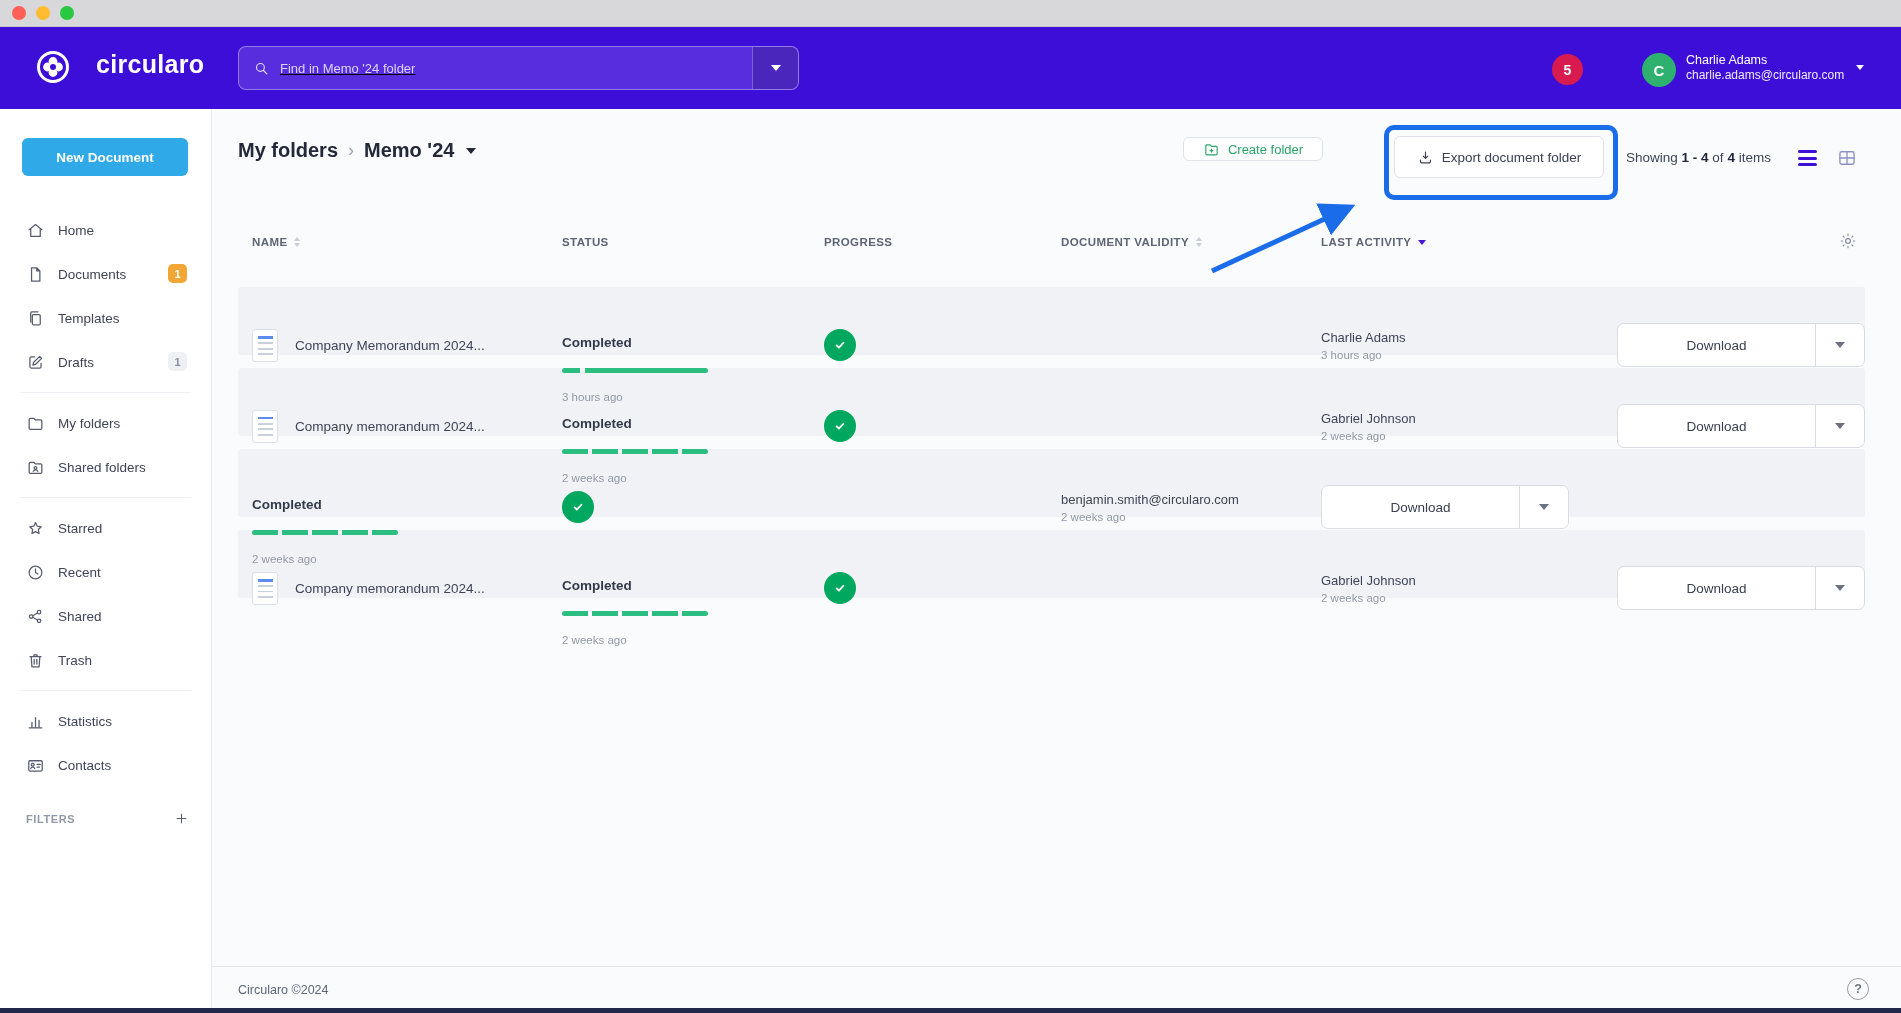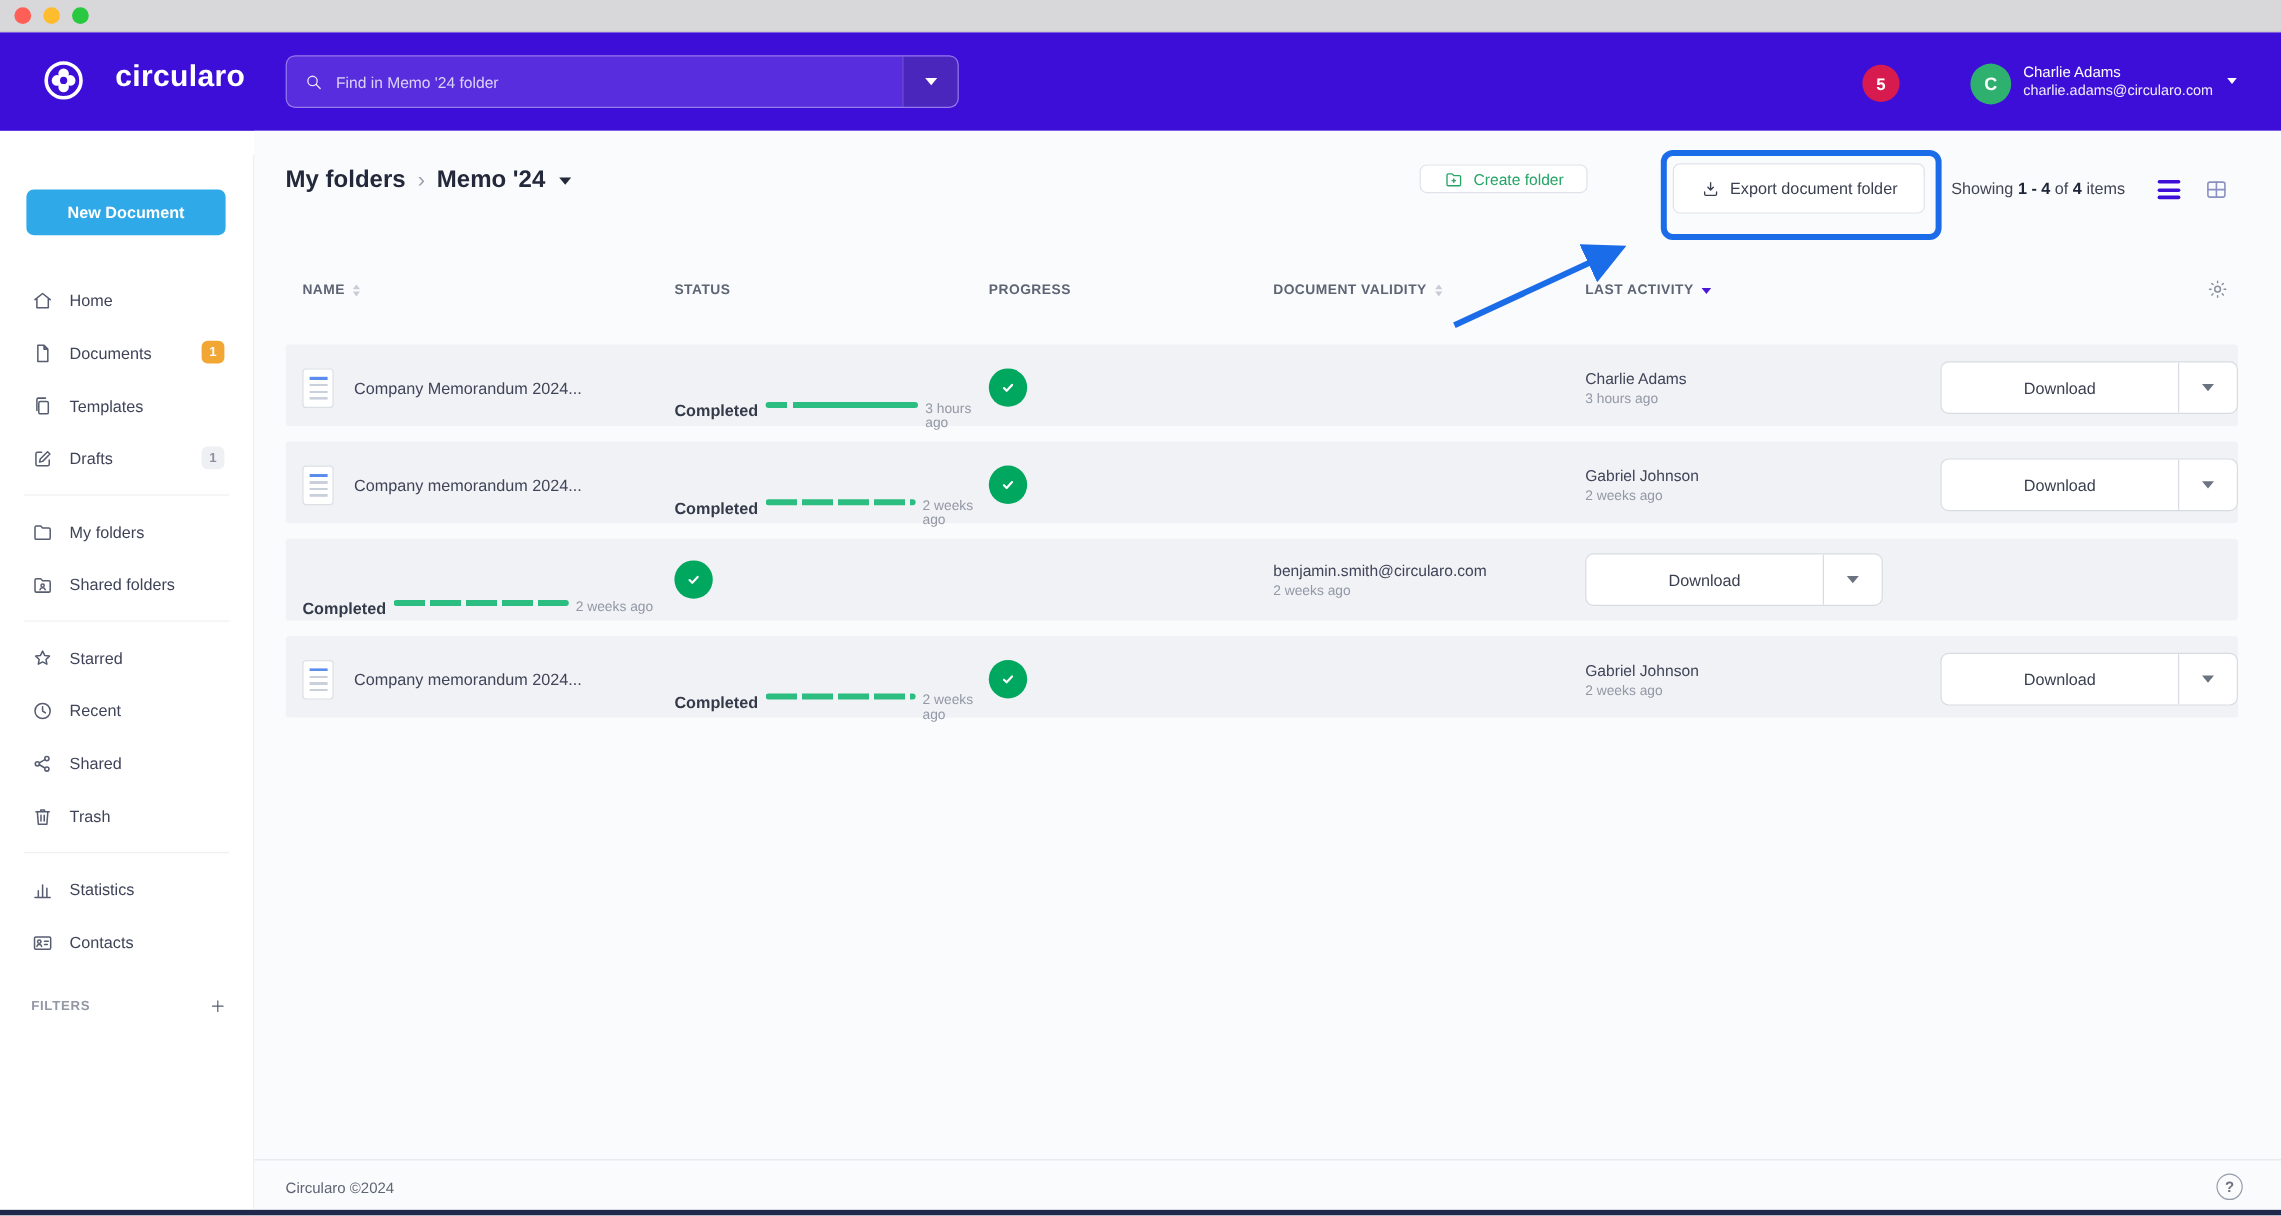--- a/index.html
+++ b/index.html
@@ -8,38 +8,38 @@
 
   
   .titlebar { height:27px; background:#d8d8da; border-bottom:1px solid #c6c6c9; display:flex; align-items:center; padding-left:12px; gap:10px; }
   .tl { width:14px; height:14px; border-radius:50%; }
   .tl.red{ background:#ff5f57; } .tl.yellow{ background:#febc2e; } .tl.green{ background:#28c840; }
 
   
   .topbar { height:82px; background:#3e0ed9; position:relative; }
   .brand { position:absolute; left:36px; top:23px; display:flex; gap:26px; }
   .brand-name { color:#fff; font-size:25px; font-weight:bold; letter-spacing:.3px; }
-  .searchbox { position:absolute; left:238px; top:19px; width:561px; height:44px; background:rgba(255,255,255,.13); border:1px solid rgba(255,255,255,.38); border-radius:8px; display:flex; align-items:center; }
+  .searchbox { position:absolute; left:238px; top:19px; width:561px; height:44px; background:rgba(255,255,255,.13); border:1px solid rgba(255,255,255,.38); border-radius:8px; display:flex; align-items:center;text-decoration:underline; }
   .searchbox .mag { margin:0 10px 0 14px; display:flex; }
   .searchbox input { flex:1; background:transparent; border:none; outline:none; color:#fff; font-size:13px; font-family:inherit; }
   .searchbox input::placeholder { color:rgba(255,255,255,.78); }
   .search-drop { width:46px; height:100%; border-left:1px solid rgba(255,255,255,.28); background:rgba(0,0,0,.15); border-radius:0 7px 7px 0; display:flex; align-items:center; justify-content:center; cursor:pointer; }
   .caret-down { width:0; height:0; border-left:5px solid transparent; border-right:5px solid transparent; border-top:6px solid currentColor; display:inline-block; }
   .notif-badge { position:absolute; left:1552px; top:27px; width:31px; height:31px; border-radius:50%; background:#d81b4f; color:#fff; font-size:14px; font-weight:bold; display:flex; align-items:center; justify-content:center; }
   .avatar { position:absolute; left:1642px; top:26px; width:34px; height:34px; border-radius:50%; background:#2eb06e; color:#fff; font-size:15px; font-weight:bold; display:flex; align-items:center; justify-content:center; }
   .user-meta { position:absolute; left:1686px; top:25px; color:#fff; }
   .user-name { font-size:12.5px; line-height:16px; }
   .user-email { font-size:12px; line-height:15px; opacity:.92; }
   .user-caret { position:absolute; left:1856px; top:38px; color:#fff; cursor:pointer; }
 
   
   .app-body { display:flex; height:899px; }
 
   
-  .sidebar { width:212px; background:#fff; border-right:1px solid #ededf1; padding-top:29px; flex:none;margin-top:20px; }
+  .sidebar { width:212px; background:#fff; border-right:1px solid #ededf1; padding-top:29px; flex:none; }
   .new-doc { display:block; margin-left:22px; width:166px; height:38px; background:#2fa9e8; color:#fff; border:none; border-radius:6px; font-size:13.5px; font-weight:bold; font-family:inherit; cursor:pointer; }
   .nav { margin-top:32px; }
   .nav-item { height:44px; display:flex; align-items:center; gap:13px; padding-left:26px; position:relative; color:#3f4458; cursor:pointer; }
   .nav-item .nav-icon { color:#565d70; display:flex; }
   .nav-label { font-size:13.5px; }
   .nav-badge { position:absolute; right:24px; top:12px; min-width:19px; height:19px; border-radius:5px; font-size:11px; font-weight:bold; display:flex; align-items:center; justify-content:center; padding:0 4px; }
   .nav-badge.orange { background:#f2a634; color:#fff; }
   .nav-badge.gray { background:#eef0f4; color:#8a90a0; }
   .nav-div { height:1px; background:#eef0f3; margin:8px 20px; }
   .filters-row { margin-top:24px; padding:0 22px 0 26px; display:flex; align-items:center; justify-content:space-between; }
@@ -78,21 +78,21 @@
   .sort-active { width:0; height:0; border-left:4.5px solid transparent; border-right:4.5px solid transparent; border-top:5.5px solid #4a16d8; }
   .th-gear { position:absolute; right:8px; top:3px; color:#868d9c; cursor:pointer; display:flex; }
 
   .rows { position:absolute; left:26px; top:178px; width:1627px; }
   .row { height:68px; margin-bottom:13px; background:#f1f2f5; border-radius:3px; display:grid; grid-template-columns:310px 262px 237px 260px 296px 1fr; padding-left:14px; align-items:center; }
   .name-cell { display:flex; align-items:center; gap:17px; }
   .file-icon { width:26px; height:33px; background:#fff; border:1px solid #dcdfe6; border-radius:3px; display:flex; align-items:center; justify-content:center; flex:none; }
   .doc-lines { width:15px; height:19px; background:linear-gradient(#5b8def 0 2.5px, transparent 2.5px 6px, #c9cfdb 6px 8px, transparent 8px 11.5px, #c9cfdb 11.5px 13.5px, transparent 13.5px 17px, #c9cfdb 17px 19px, transparent 19px); }
   .pdf-label { font-size:7.5px; font-weight:bold; color:#7a8090; letter-spacing:.2px; }
   .doc-name { font-size:13.5px; color:#3f4458; }
-  .status-cell { display:flex; flex-direction:row; gap:6px;margin-top:48px; }
+  .status-cell { display:flex; flex-direction:column; gap:18px;margin-top:48px; }
   .status-text { font-size:13.5px; font-weight:bold; color:#333a49; }
   .progress-bar { width:146px; height:5px; border-radius:3px; }
   .bar-a { background:linear-gradient(90deg, #2cbd80 0 18px, transparent 18px 23px, #2cbd80 23px 100%); }
   .bar-b { background:repeating-linear-gradient(90deg, #2cbd80 0 26px, transparent 26px 30px); }
   .status-time, .muted { font-size:11.5px; color:#9298a6; }
   .check-circle { width:32px; height:32px; border-radius:50%; background:#00a85f; display:flex; align-items:center; justify-content:center; }
   .activity-cell { display:flex; flex-direction:column; gap:4px; }
   .activity-by { font-size:13px; color:#3f4458; }
   .download-cell { padding-right:1px; }
   .split-btn { display:flex; width:248px; height:44px; background:#fff; border:1px solid #d8dce2; border-radius:7px; overflow:hidden; }

